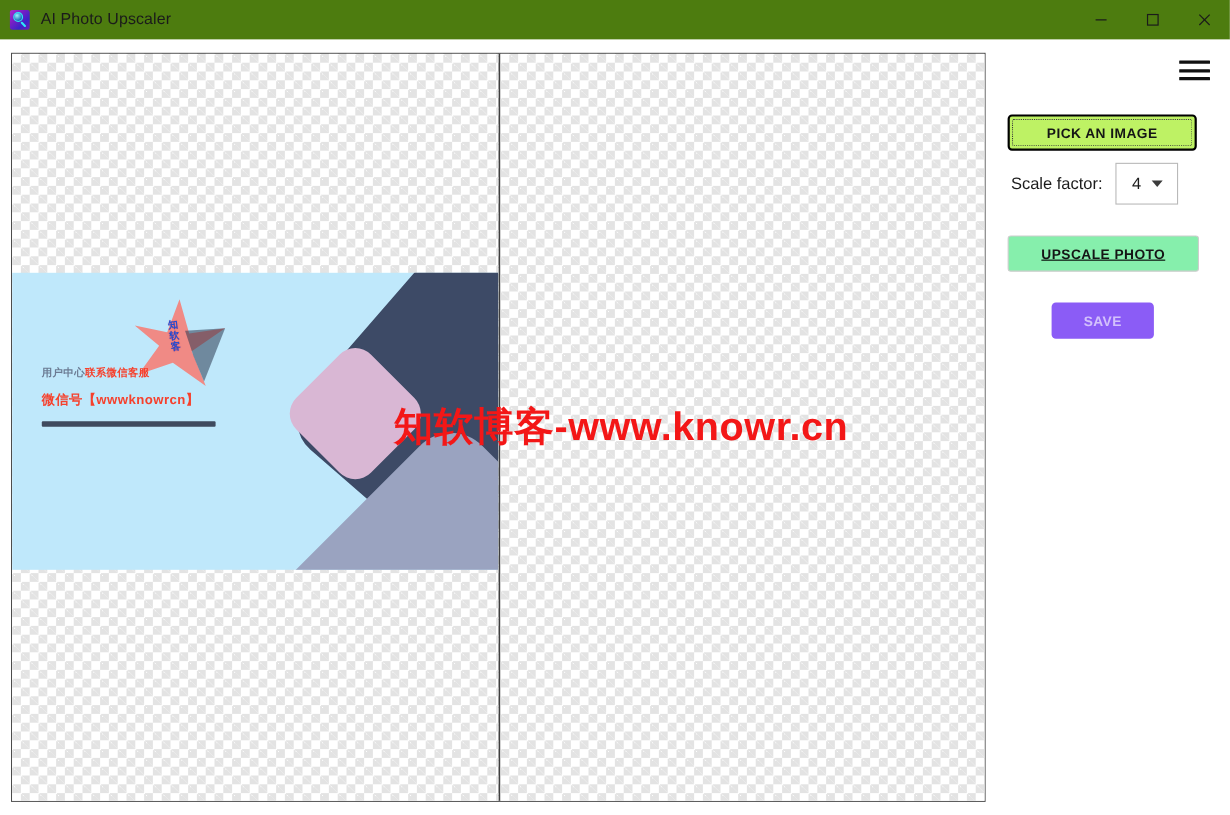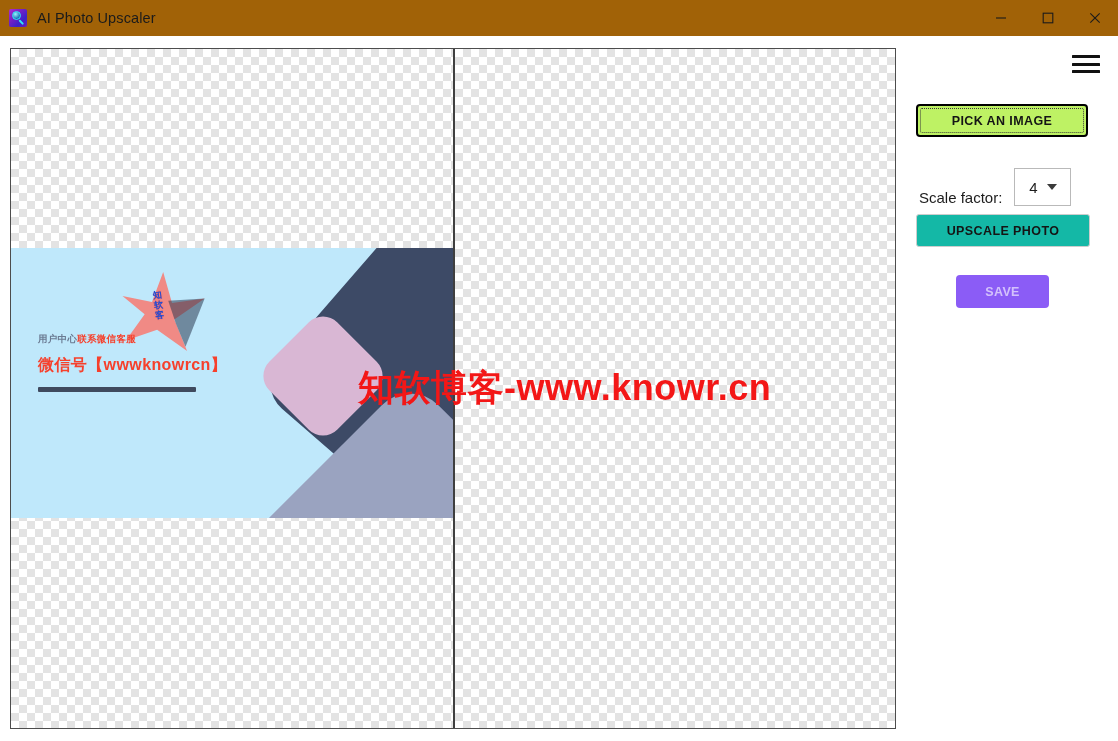--- a/index.html
+++ b/index.html
@@ -15,21 +15,21 @@
     font-family: "Liberation Sans", sans-serif;
     -webkit-font-smoothing: antialiased;
   }
 
   
   #titlebar {
     position: absolute;
     left: 0; top: 0;
     width: 1118px;
     height: 36px;
-    background: #a16207;
+    background: #4d7c0f;
     display: flex;
     align-items: center;
     box-sizing: border-box;
   }
   #app-icon {
     width: 18px;
     height: 18px;
     margin-left: 9px;
     border-radius: 2px;
     background: linear-gradient(135deg, #b02bd0 0%, #7b1fc4 35%, #3a22c8 70%, #6b1fb8 100%);
@@ -210,21 +210,21 @@
     margin-top: 9px;
     font-size: 9.5px;
     font-weight: 700;
     white-space: nowrap;
     letter-spacing: 0.3px;
   }
   #illus-line2 .plain { color: #6b7b93; }
   #illus-line2 .accent { color: #f6402c; }
   #illus-line3 {
     margin-top: 9px;
-    font-size: 16px;
+    font-size: 12px;
     font-weight: 700;
     color: #f6402c;
     white-space: nowrap;
     letter-spacing: 0.4px;
   }
   #illus-rule {
     margin-top: 11px;
     width: 158px;
     height: 5px;
     background: #3f4a5e;
@@ -301,25 +301,25 @@
   #pick-image-button span {
     font-size: 12.5px;
     font-weight: 700;
     color: #151515;
     letter-spacing: 0.4px;
   }
 
   #scale-row {
     position: absolute;
     left: 13px;
-    top: 132px;
+    top: 112px;
     width: 186px;
     height: 38px;
     display: flex;
-    align-items: flex-end;
+    align-items: center;
   }
   #scale-label {
     font-size: 15px;
     color: #1c1c1c;
   }
   #scale-select {
     margin-left: 12px;
     width: 57px;
     height: 38px;
     border: 1px solid #b9b9b9;
@@ -341,28 +341,29 @@
     border-right: 5px solid transparent;
     border-top: 6px solid #3b3b3b;
   }
 
   #upscale-button {
     position: absolute;
     left: 10px;
     top: 178px;
     width: 174px;
     height: 33px;
-    background: #14b8a6;
+    background: #86efac;
     border: 1px solid #cdcdcd;
     border-radius: 3px;
     box-sizing: border-box;
     display: flex;
     align-items: center;
     justify-content: center;
     cursor: pointer;
+    text-decoration: underline;
   }
   #upscale-button span {
     font-size: 12.5px;
     font-weight: 700;
     color: #151515;
     letter-spacing: 0.4px;
   }
 
   #save-button {
     position: absolute;

